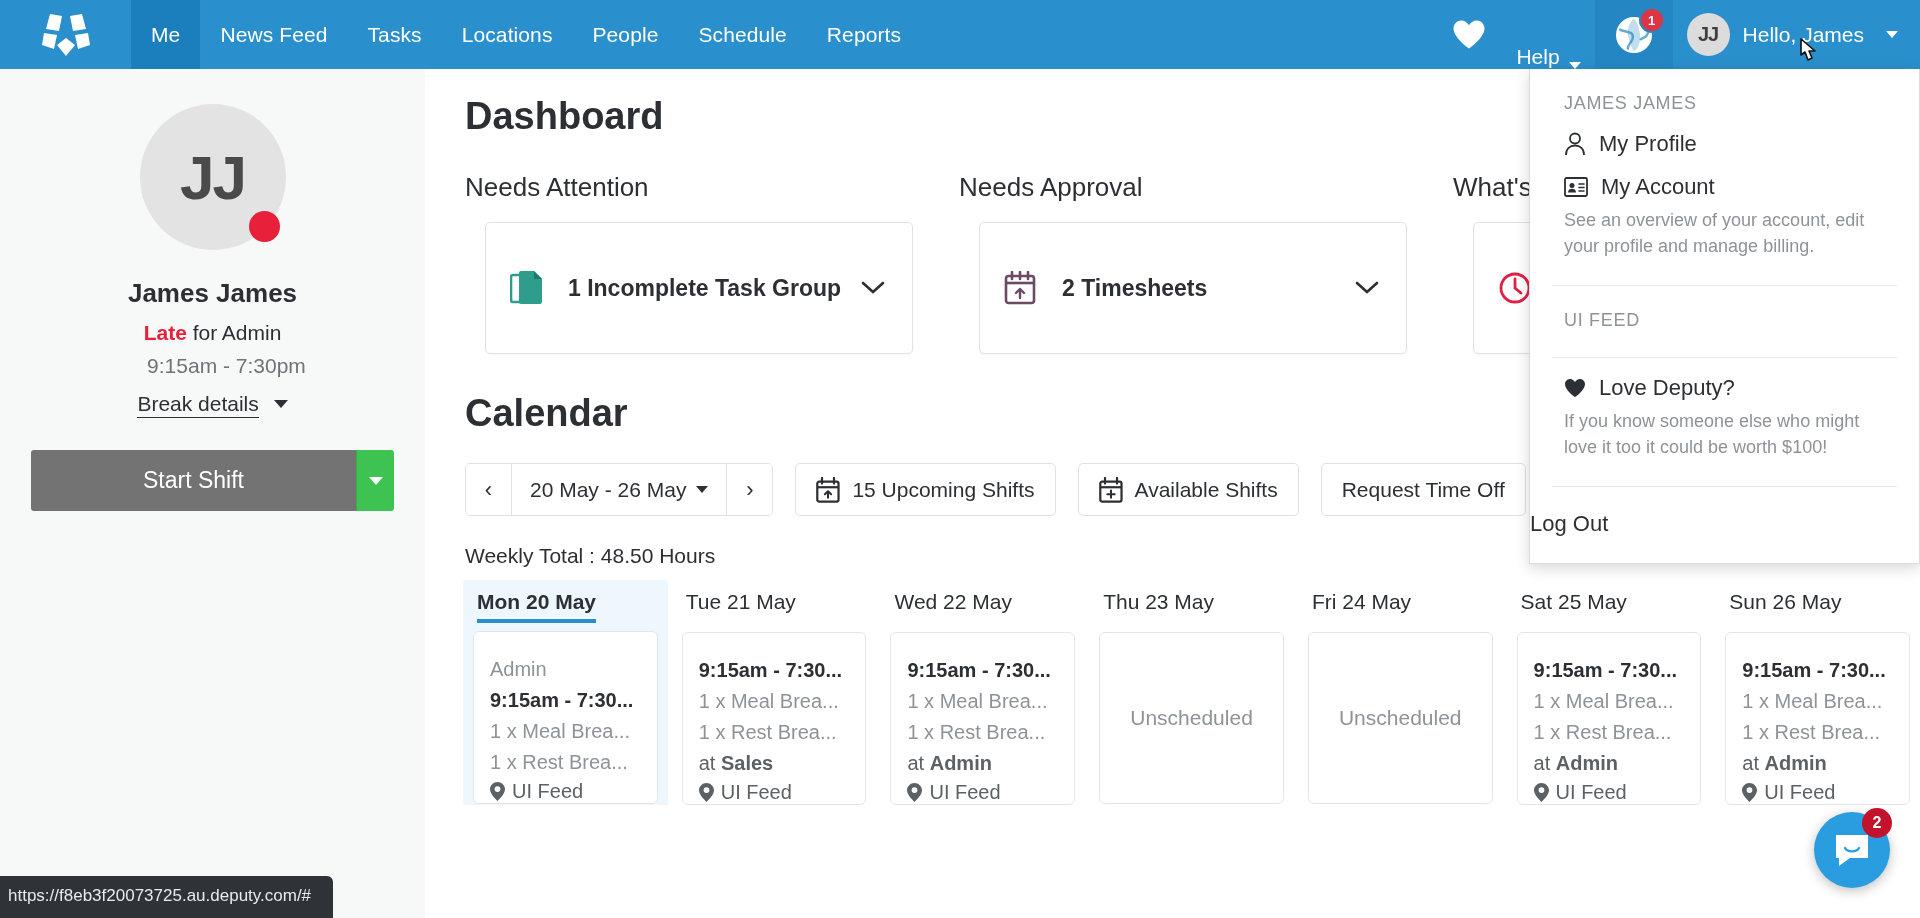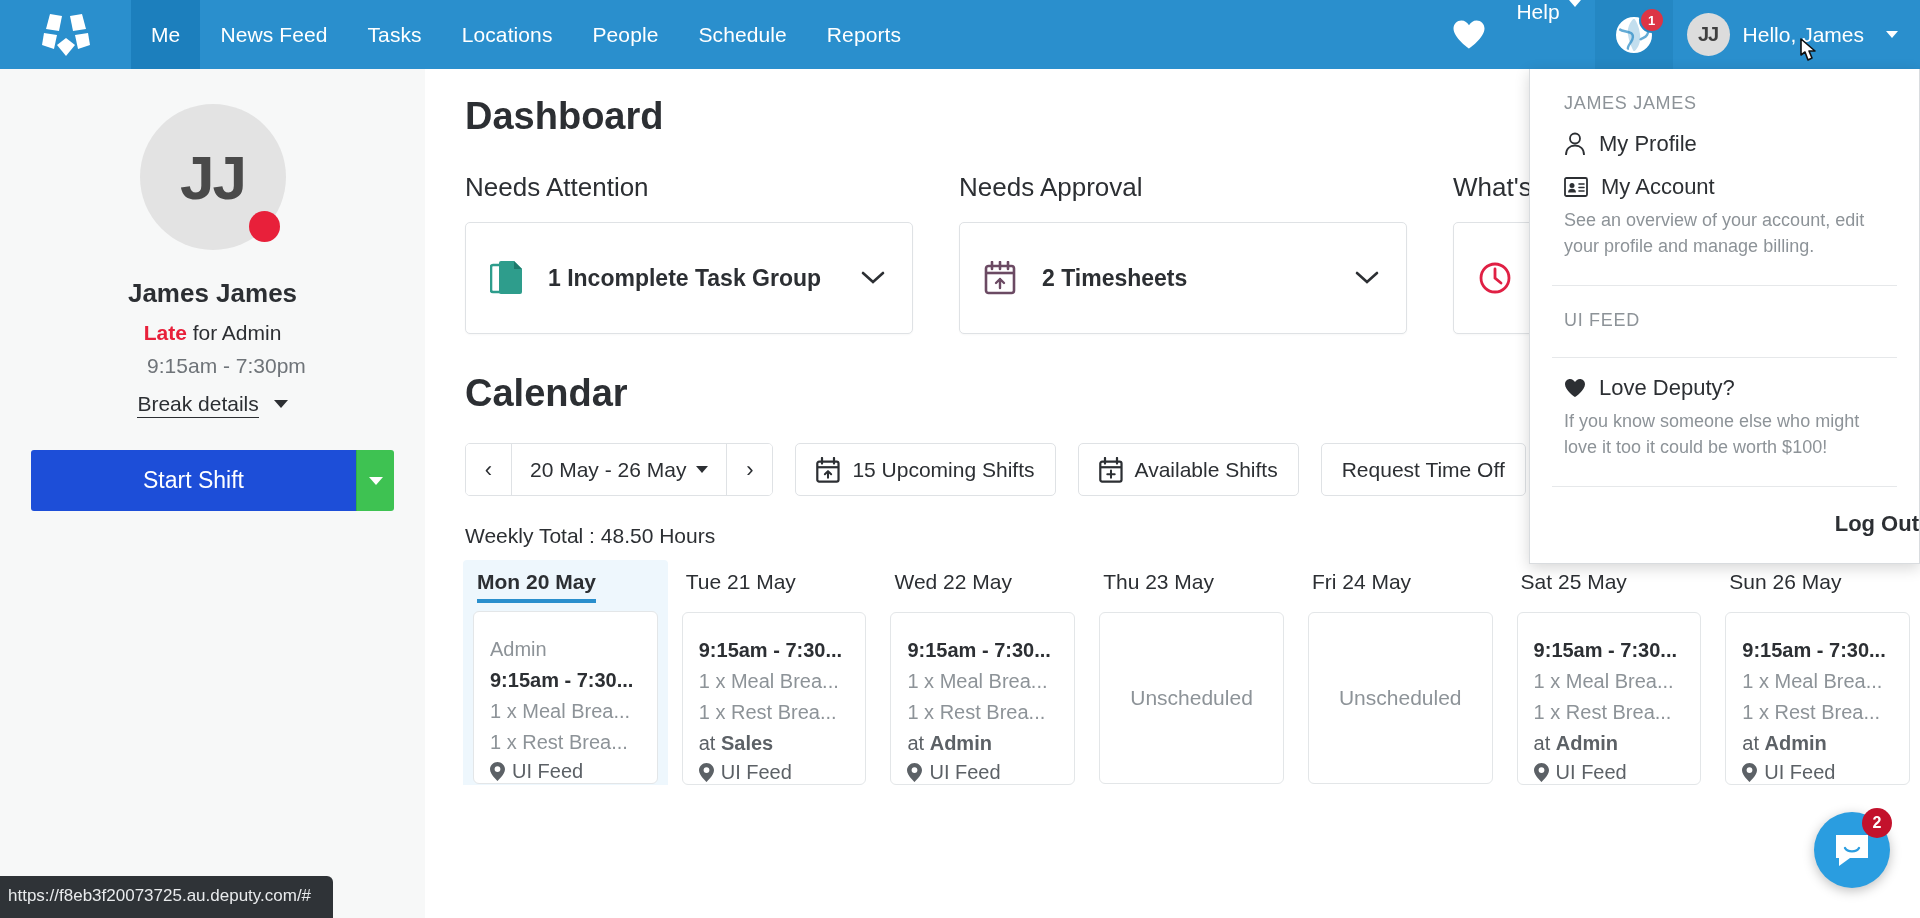--- a/index.html
+++ b/index.html
@@ -21,21 +21,21 @@
     font-size:21px;letter-spacing:.1px;cursor:pointer;white-space:nowrap;
   }
   .nav-item.active{background:#1c7fbd;}
   .caret{
     display:inline-block;width:0;height:0;margin-left:9px;
     border-left:6px solid transparent;border-right:6px solid transparent;
     border-top:7px solid #ffffff;
   }
   .nav-right{margin-left:auto;display:flex;align-items:stretch;}
   .nav-icon-btn{display:flex;align-items:center;padding:0 16px;cursor:pointer;position:relative;}
-  .help-btn{display:flex;align-items:flex-start;padding:0 14px;color:#fff;font-size:21px;cursor:pointer;}
+  .help-btn{display:flex;align-items:flex-end;padding:0 14px;color:#fff;font-size:21px;cursor:pointer;}
   .globe-btn{display:flex;align-items:center;padding:0 18px;position:relative;cursor:pointer;background:#2487c3;}
   .badge-count{
     position:absolute;background:#dc3545;color:#fff;border-radius:50%;
     font-size:13px;font-weight:bold;width:22px;height:22px;
     display:flex;align-items:center;justify-content:center;
     border:2px solid #2487c3;
   }
   .user-btn{
     display:flex;align-items:center;gap:13px;padding:0 22px 0 14px;
     color:#fff;font-size:21px;cursor:pointer;background:#2a8fcd;
@@ -69,43 +69,43 @@
     text-align:center;font-size:21px;margin-top:14px;color:#2c2f33;cursor:pointer;
   }
   .break-details span.txt{border-bottom:1px solid #2c2f33;padding-bottom:2px;}
   .caret-dark{
     display:inline-block;width:0;height:0;margin-left:9px;vertical-align:3px;
     border-left:7px solid transparent;border-right:7px solid transparent;
     border-top:8px solid #2c2f33;
   }
   .shift-btn-row{display:flex;margin:34px 31px 0 31px;}
   .start-shift{
-    flex:1;background:#1d4ed8;border:none;color:#fff;font-size:23px;
+    flex:1;background:#737373;border:none;color:#fff;font-size:23px;
     padding:17px 0;cursor:pointer;border-radius:3px 0 0 3px;
     font-family:inherit;
   }
   .shift-split{
     width:37px;background:#3ec252;border-left:1px solid #33ad46;border-radius:0 3px 3px 0;
     display:flex;align-items:center;justify-content:center;cursor:pointer;
   }
   .caret-white{
     width:0;height:0;border-left:7px solid transparent;border-right:7px solid transparent;
     border-top:8px solid #fff;
   }
 
   
   #main{position:absolute;left:425px;top:69px;width:1495px;height:849px;background:#fff;overflow:hidden;}
   .h1{font-size:38px;font-weight:bold;color:#2c2f33;margin:26px 0 0 40px;}
   .cards-row{display:flex;gap:46px;margin:34px 0 0 40px;}
   .card-col{width:448px;}
   .card-title{font-size:26px;color:#2c2f33;margin-bottom:19px;}
   .card-box{
     border:1px solid #dfe2e5;border-radius:5px;height:110px;
-    display:flex;align-items:center;padding:0 24px;background:#fff;
-    box-shadow:0 1px 2px rgba(0,0,0,.03);cursor:pointer;
+    display:flex;align-items:center;padding:10px 24px;background:#fff;
+    box-shadow:0 1px 2px rgba(0,0,0,.03);cursor:pointer;margin-left:20px;
   }
   .card-icon{width:44px;display:flex;align-items:center;}
   .card-label{flex:1;font-size:23px;font-weight:bold;color:#2c2f33;padding-left:14px;}
   .chev{width:30px;display:flex;align-items:center;justify-content:center;}
 
   .h2{font-size:38px;font-weight:bold;color:#2c2f33;margin:38px 0 0 40px;}
   .cal-toolbar{display:flex;align-items:center;gap:22px;margin:28px 0 0 40px;}
   .btn-group{display:flex;border:1px solid #dfe2e5;border-radius:5px;overflow:hidden;background:#fff;}
   .bg-arrow{
     width:45px;height:51px;display:flex;align-items:center;justify-content:center;
@@ -158,21 +158,21 @@
     font-size:18px;color:#8d9398;letter-spacing:.7px;padding:24px 0 0 34px;
   }
   .um-item{
     display:flex;align-items:center;gap:13px;padding:17px 0 0 34px;
     font-size:22px;color:#2c2f33;cursor:pointer;
   }
   .um-desc{font-size:18px;color:#8d9398;line-height:1.45;padding:7px 34px 0 34px;}
   .um-pad{height:26px;}
   .um-sep{height:1px;background:#e6e8ea;margin:0 22px;}
   .um-logout{
-    text-align:right;font-size:22px;color:#2c2f33;padding:24px 0 26px;cursor:pointer;font-weight:bold;
+    text-align:left;font-size:22px;color:#2c2f33;padding:24px 0 26px;cursor:pointer;
   }
 
   
   #status-url{
     position:absolute;left:0;bottom:0;background:#2f3337;color:#e8eaec;
     font-size:17px;padding:10px 22px 12px 8px;border-radius:0 6px 0 0;z-index:70;
     white-space:nowrap;
   }
   #intercom{
     position:absolute;right:30px;bottom:30px;width:76px;height:76px;border-radius:50%;

